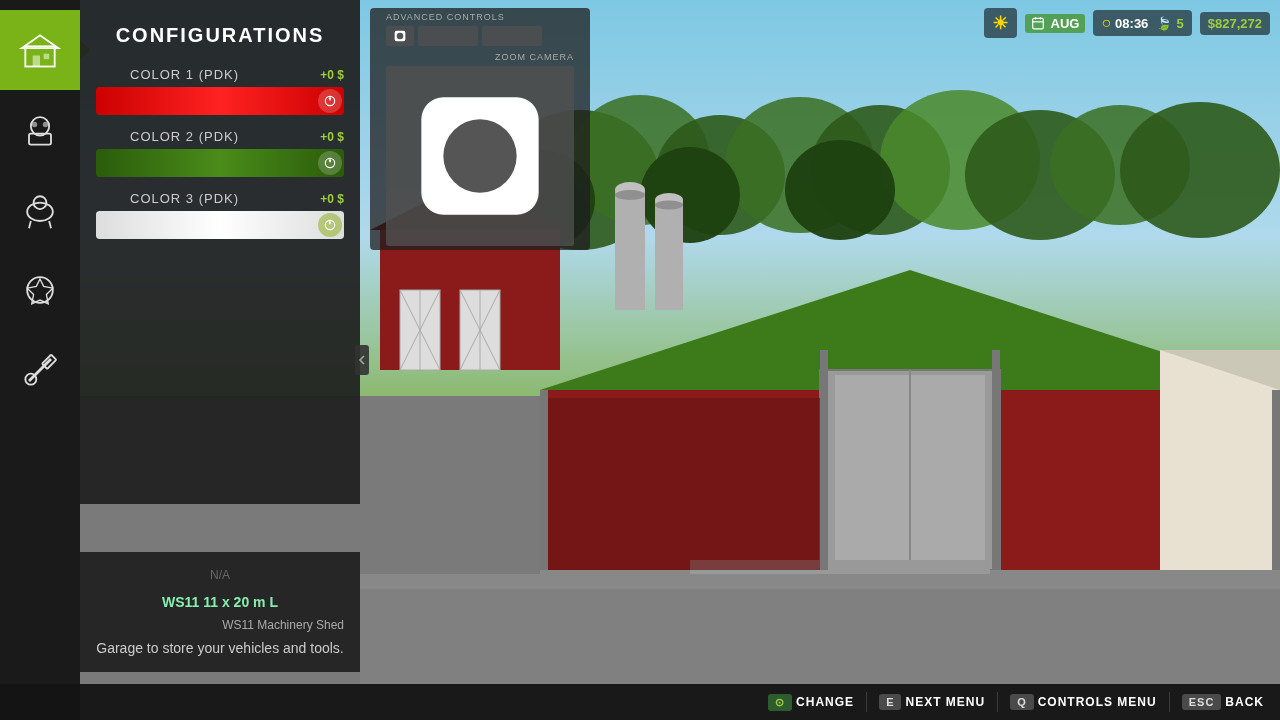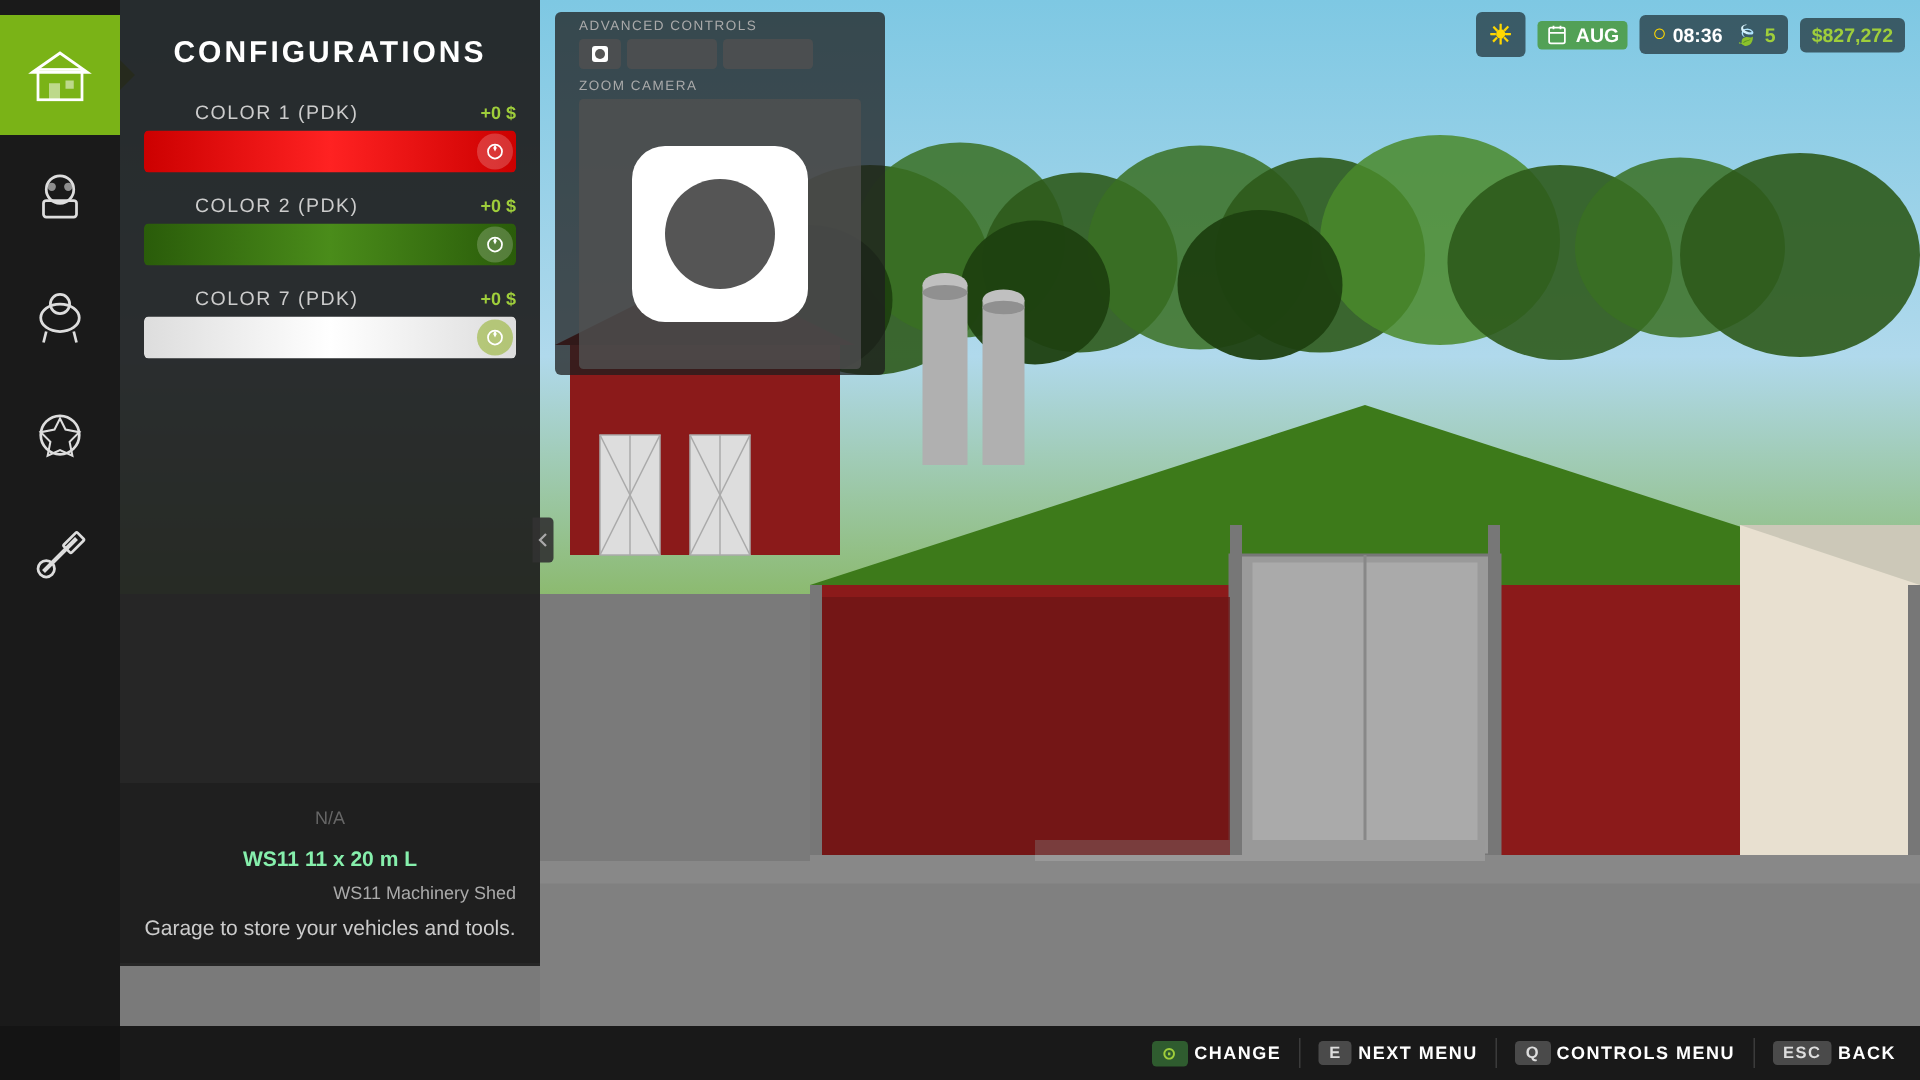--- a/index.html
+++ b/index.html
@@ -87,21 +87,21 @@
       border-top: 10px solid transparent;
       border-bottom: 10px solid transparent;
       border-left: 10px solid #7ab317;
     }
 
     
     #main-panel {
       position: absolute;
       left: 80px; top: 0;
       width: 280px;
-      height: 644px;
+      height: 504px;
       background: rgba(30,30,30,0.92);
       z-index: 10;
       padding: 20px 16px;
     }
 
     #panel-title {
       color: white;
       font-size: 20px;
       font-weight: bold;
       letter-spacing: 2px;
@@ -179,21 +179,21 @@
 
     .color-picker-btn svg {
       width: 14px;
       height: 14px;
       fill: white;
     }
 
     
     #info-section {
       position: absolute;
-      bottom: 78px;
+      bottom: 48px;
       left: 80px;
       width: 280px;
       background: rgba(30,30,30,0.92);
       padding: 16px;
       z-index: 10;
     }
 
     #info-na {
       color: #666;
       font-size: 12px;
@@ -300,20 +300,21 @@
     }
 
     .ctrl-btn svg {
       width: 16px;
       height: 16px;
       fill: white;
     }
 
     .ctrl-zoom {
       margin-top: 4px;
+      text-align: right;
     }
 
     .ctrl-zoom-title {
       color: #aaa;
       font-size: 9px;
       letter-spacing: 1px;
       margin-bottom: 4px;
     }
 
     .ctrl-zoom-btn {
@@ -606,21 +607,21 @@
         <svg viewBox="0 0 24 24">
           <circle cx="12" cy="12" r="8" fill="none" stroke="white" stroke-width="2"></circle>
           <path d="M12 4 L14 8 L12 12 L10 8 Z" fill="white"></path>
         </svg>
       </div>
     </div>
   </div>
 
   <div class="color-section">
     <div class="color-label-row">
-      <span class="color-label">COLOR 7 (PDK)</span>
+      <span class="color-label">COLOR 3 (PDK)</span>
       <span class="color-price">+0 $</span>
     </div>
     <div class="color-bar-container">
       <div class="color-bar-white"></div>
       <div class="color-picker-btn" style="background:rgba(150,180,50,0.6);">
         <svg viewBox="0 0 24 24">
           <circle cx="12" cy="12" r="8" fill="none" stroke="white" stroke-width="2"></circle>
           <path d="M12 4 L14 8 L12 12 L10 8 Z" fill="white"></path>
         </svg>
       </div>

